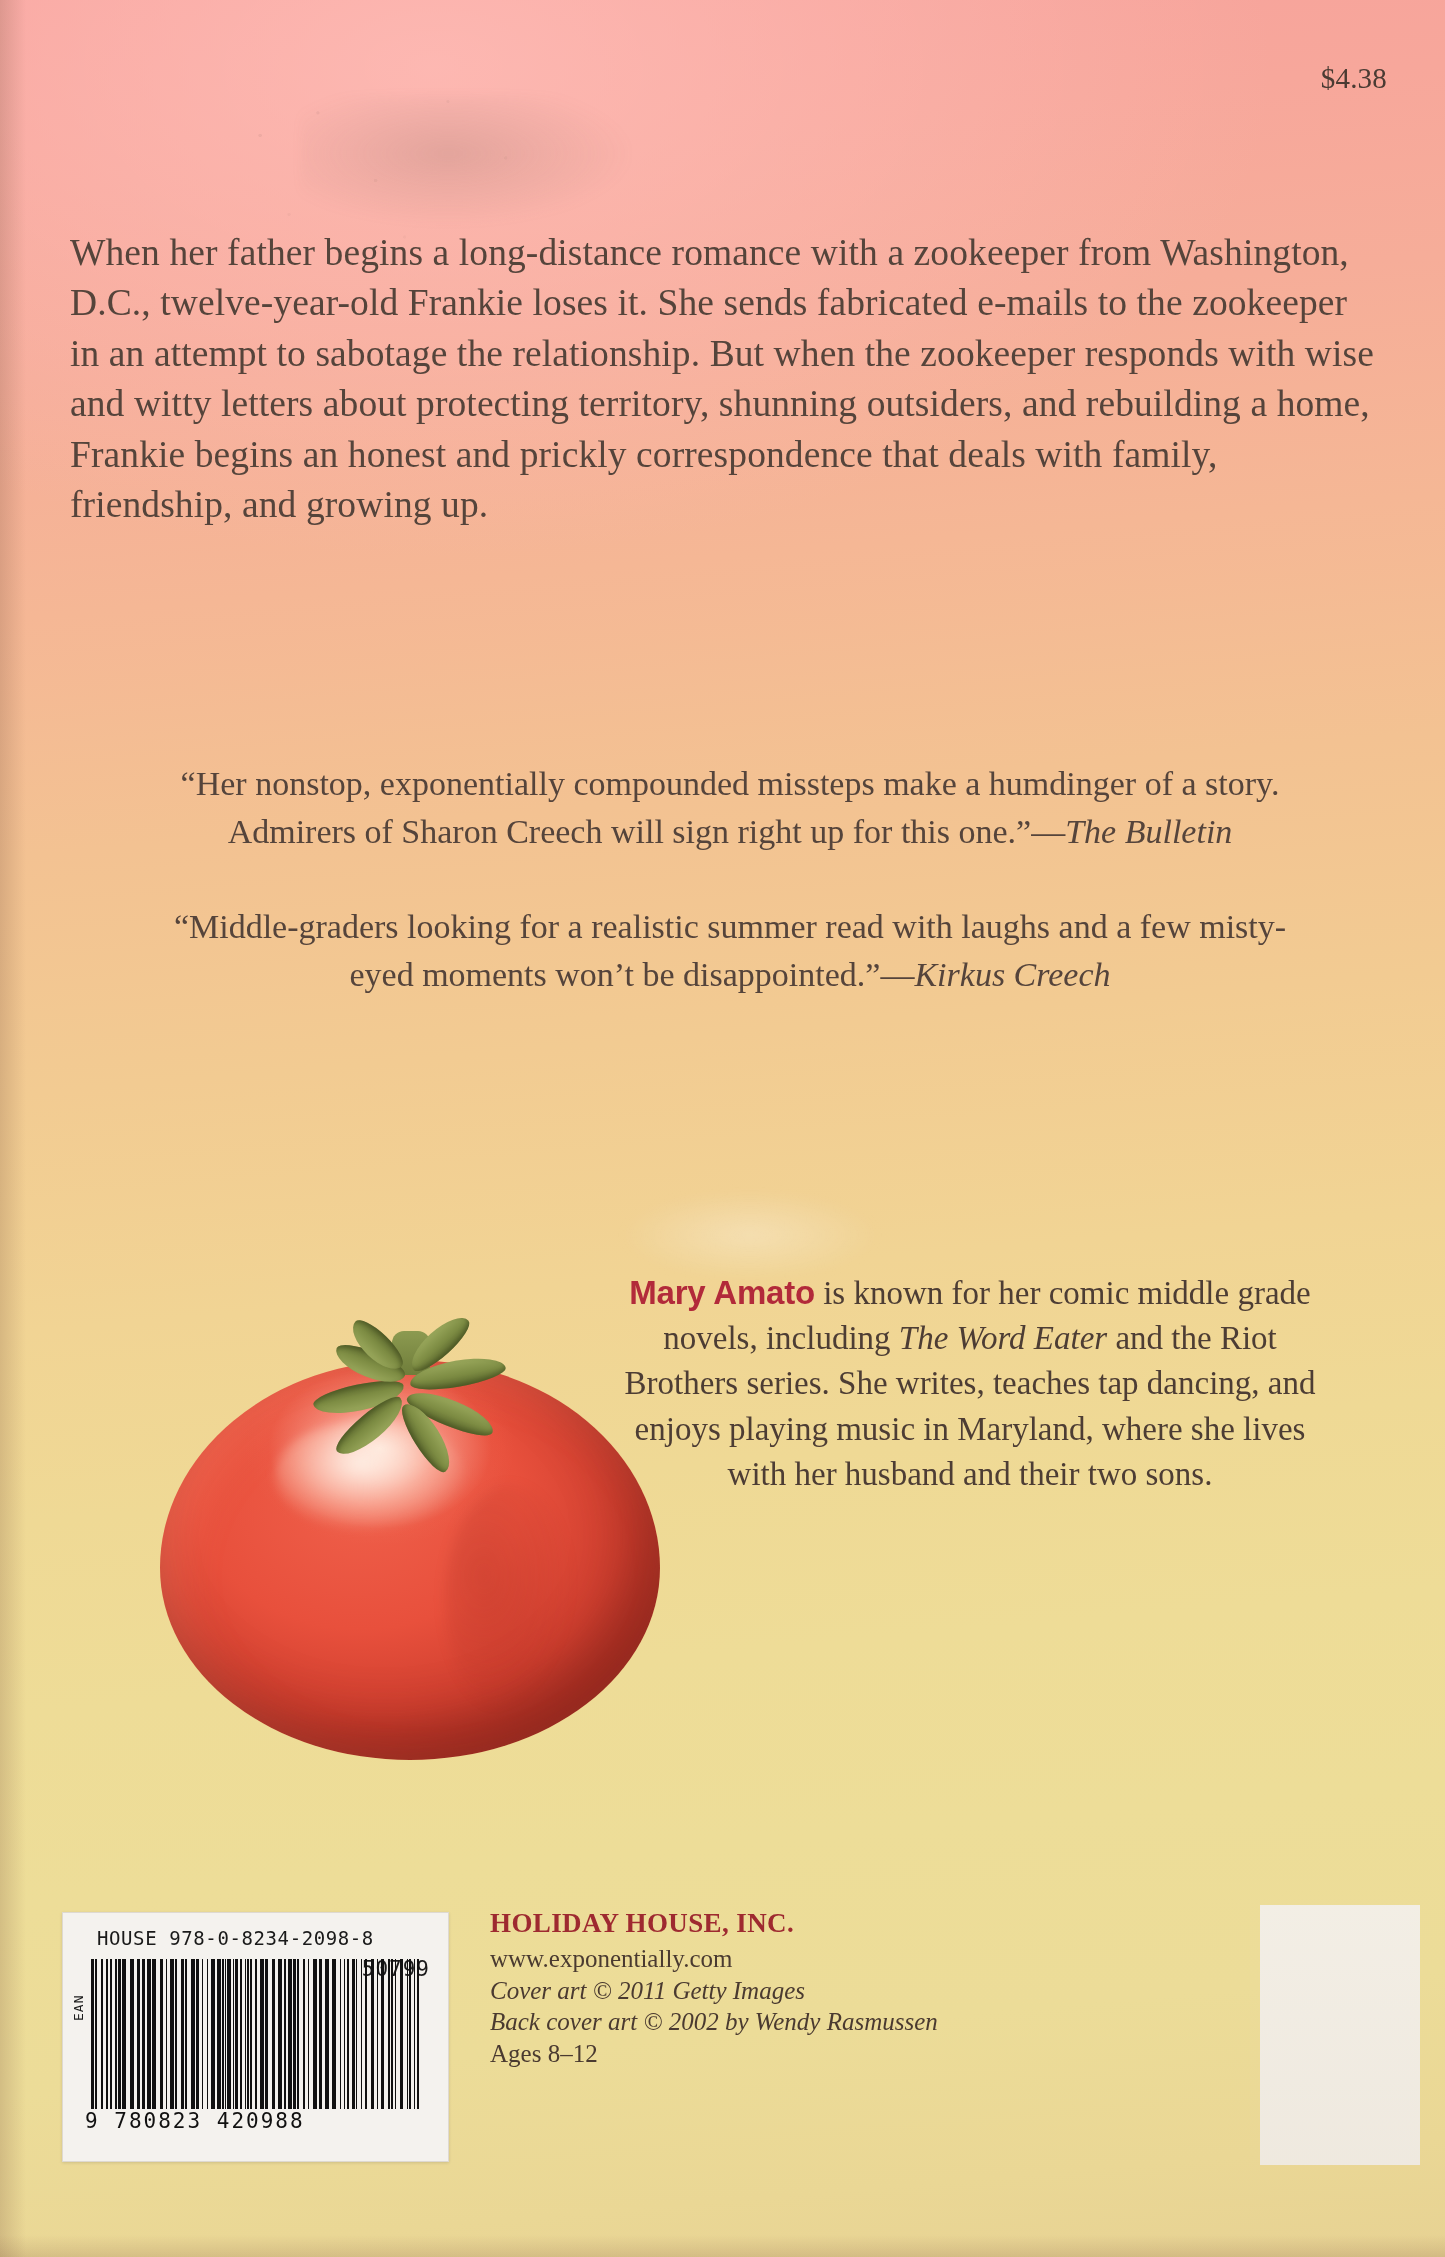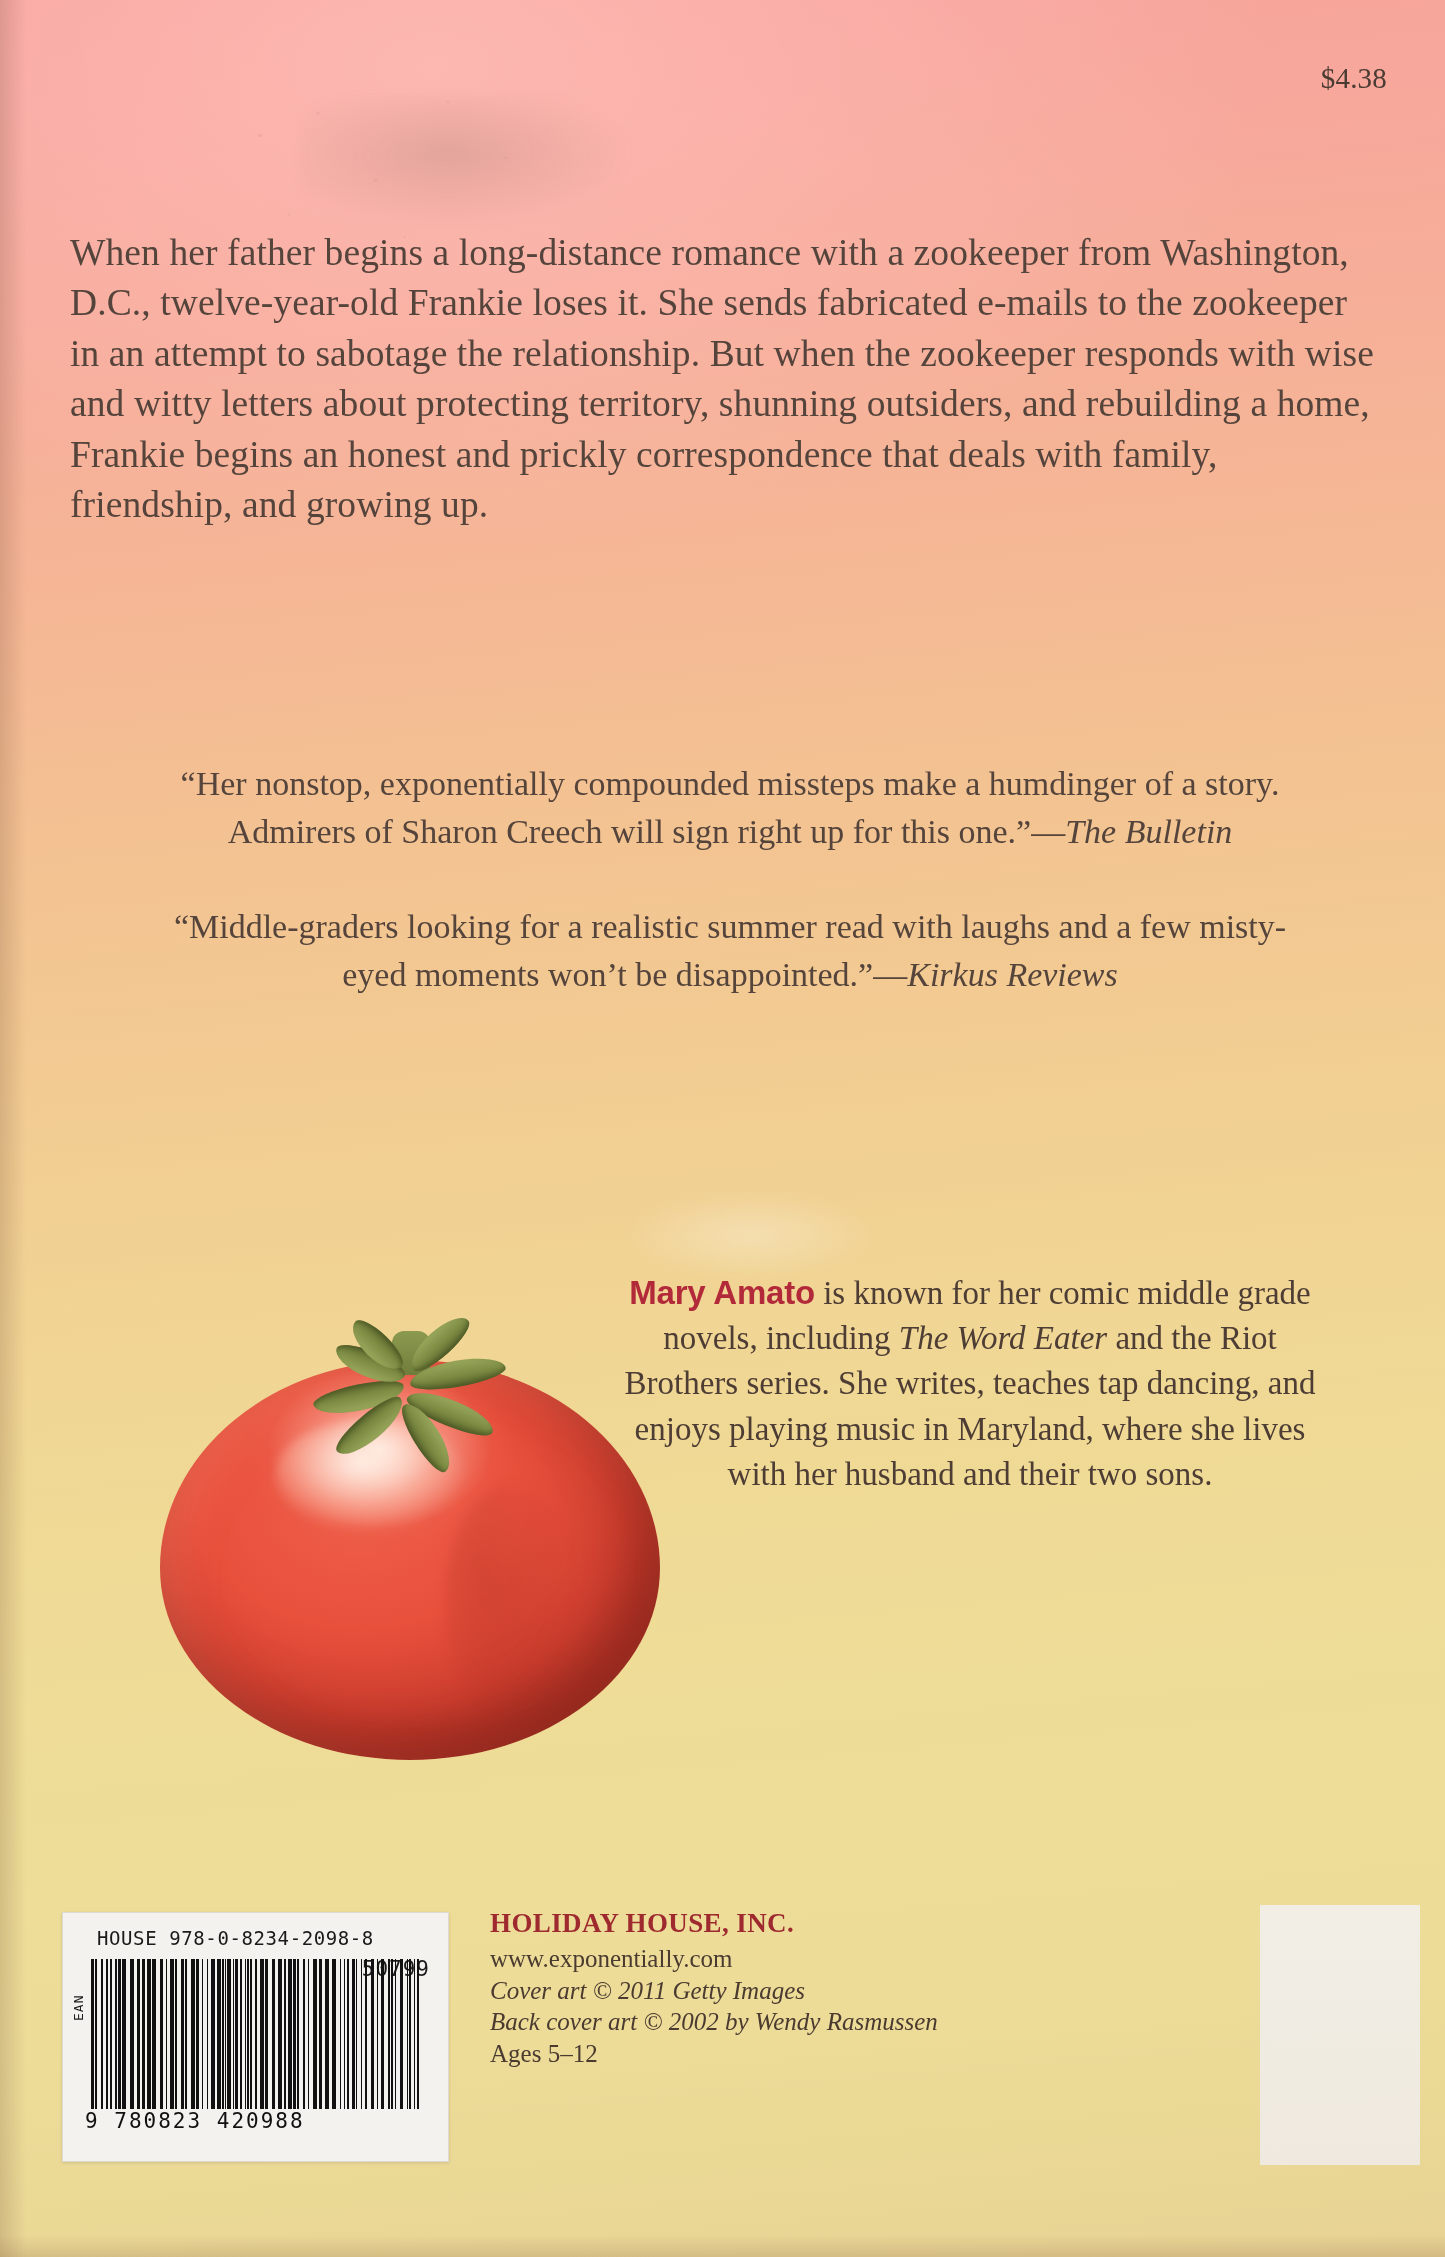--- a/index.html
+++ b/index.html
@@ -311,21 +311,21 @@
 
   <div class="price">$4.38</div>
 
   <div class="blurb">When her father begins a long-distance romance with a zookeeper from Washington, D.C., twelve-year-old Frankie loses it. She sends fabricated e-mails to the zookeeper in an attempt to sabotage the relationship. But when the zookeeper responds with wise and witty letters about protecting territory, shunning outsiders, and rebuilding a home, Frankie begins an honest and prickly correspondence that deals with family, friendship, and growing up.</div>
 
   <div class="quotes">
     <div class="quote">
       <span>“Her nonstop, exponentially compounded missteps make a humdinger of a story.  Admirers of Sharon Creech will sign right up for this one.”—</span><em>The Bulletin</em>
     </div>
     <div class="quote">
-      <span>“Middle-graders looking for a realistic summer read with laughs and a few misty-eyed moments won’t be disappointed.”—</span><em>Kirkus Reviews</em>
+      <span>“Middle-graders looking for a realistic summer read with laughs and a few misty-eyed moments won’t be disappointed.”—</span><em>Kirkus Creech</em>
     </div>
   </div>
 
   <div class="tomato-wrap">
     <div class="tomato-body"></div>
     <div class="tomato-shine"></div>
     <div class="tomato-crease"></div>
     <div class="calyx">
       <div class="stem"></div>
       <div class="leaf" style="left:110px; top:44px; transform: rotate(-10deg) scaleX(1.05);"></div>
@@ -420,19 +420,19 @@
         <i style="left: 326px; width: 2px;"></i>
       </div>
     <div class="barcode-digits">9 780823 420988</div>
   </div>
 
   <div class="publisher">
     <div class="pub-name">HOLIDAY HOUSE, INC.</div>
     <div class="pub-line">www.exponentially.com</div>
     <div class="pub-line ital">Cover art © 2011 Getty Images</div>
     <div class="pub-line ital">Back cover art © 2002 by Wendy Rasmussen</div>
-    <div class="pub-line">Ages 5–12</div>
+    <div class="pub-line">Ages 8–12</div>
   </div>
 
   <div class="white-patch"></div>
   <div class="edge-shadow"></div>
   <div class="edge-shadow-bottom"></div>
 </div>
 
 </body></html>

